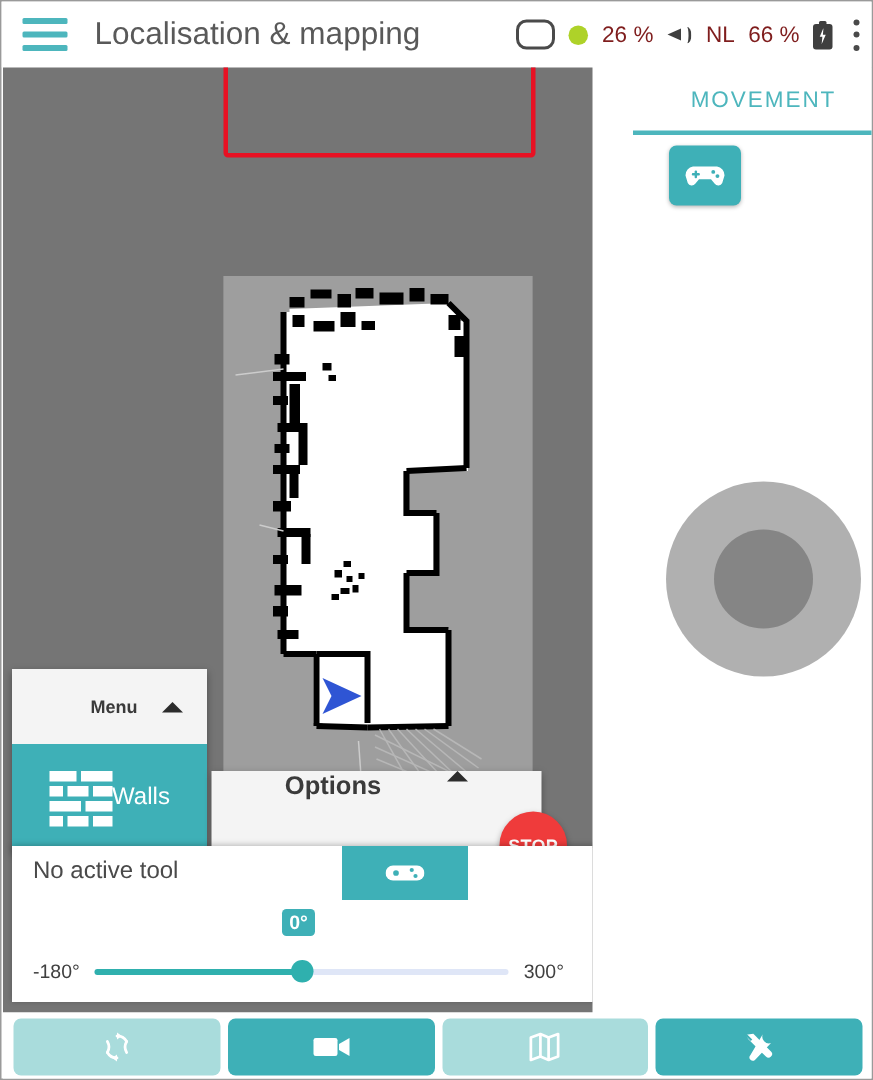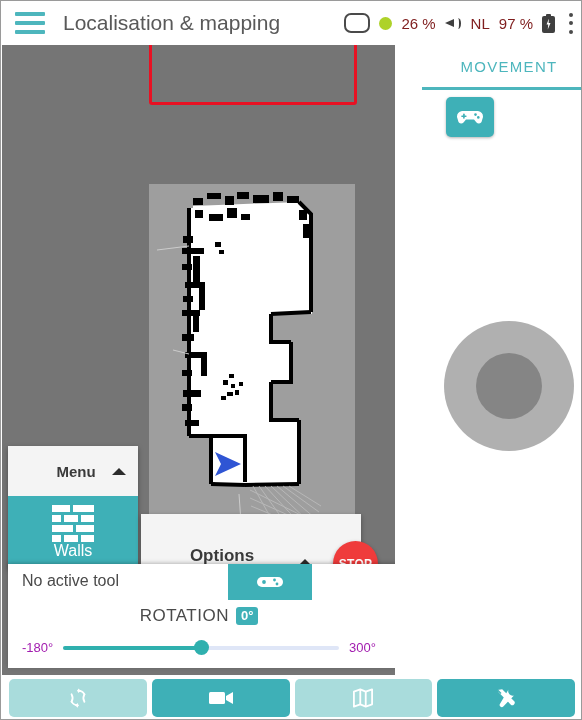--- a/index.html
+++ b/index.html
@@ -203,36 +203,35 @@
   #menu-header {
     height: 50px;
     display: flex;
     align-items: center;
     justify-content: center;
     gap: 16px;
     cursor: pointer;
     background: #f4f4f4;
   }
   #menu-header .lbl {
-    font-size: 15px;
+    font-size: 12px;
     color: #3a3a3a;
     font-weight: bold;
     margin-left: 36px;
   }
   .caret-up {
     width: 0; height: 0;
     border-left: 7px solid transparent;
     border-right: 7px solid transparent;
     border-bottom: 7px solid #2c2c2c;
   }
   #walls-tool {
     height: 72px;
     background: #3eb0b7;
     display: flex;
-    flex-direction: column;
     align-items: center;
     justify-content: center;
     cursor: pointer;
     gap: 0;
   }
   .brick-icon {
     width: 42px;
     display: flex;
     flex-direction: column;
     gap: 3px;
@@ -250,21 +249,21 @@
   }
 
   
   #options-panel {
     position: absolute;
     left: 140px; top: 513px;
     width: 220px; height: 52px;
     background: #f4f4f4;
     box-shadow: 0 2px 5px rgba(0,0,0,0.35);
     display: flex;
-    align-items: flex-end;
+    align-items: flex-start;
     justify-content: center;
     gap: 44px;
     cursor: pointer;
   }
   #options-panel .lbl {
     font-size: 17px;
     color: #3a3a3a;
     font-weight: bold;
   }
 
@@ -342,21 +341,21 @@
     left: 0; top: 76px;
     width: 382px;
     display: flex;
     align-items: center;
     padding: 0 14px;
     box-sizing: border-box;
     gap: 10px;
   }
   .slider-end {
     font-size: 13px;
-    color: #a21caf;
+    color: #404040;
     white-space: nowrap;
   }
   #slider-track {
     position: relative;
     flex: 1;
     height: 4px;
     background: #dfe6f7;
     border-radius: 2px;
     cursor: pointer;
   }
@@ -478,21 +477,21 @@
 
     <div id="status-area">
       <div class="screen-icon"></div>
       <div class="green-dot"></div>
       <div class="status-text">26 %</div>
       <div class="spk">
         <div class="body"></div>
         <div class="wave"></div>
       </div>
       <div class="status-text">NL</div>
-      <div class="status-text">97 %</div>
+      <div class="status-text">66 %</div>
       <div class="batt">
         <div class="cap"></div>
         <div class="shell"></div>
         <div class="bolt"></div>
       </div>
       <div class="kebab">
         <i></i>
         <i></i>
         <i></i>
       </div>
@@ -647,21 +646,20 @@
         <div id="gamepad-tab">
           <svg class="ic" width="26" height="16" viewBox="0 0 26 16">
             <rect x="0" y="3" width="26" height="10" rx="5" fill="#ffffff"></rect>
             <circle cx="7" cy="8" r="1.9" fill="#3eb0b7"></circle>
             <circle cx="17.5" cy="6" r="1.4" fill="#3eb0b7"></circle>
             <circle cx="20" cy="10" r="1.4" fill="#3eb0b7"></circle>
           </svg>
         </div>
       </div>
       <div id="rotation-row">
-        <span id="rotation-label">ROTATION</span>
         <span id="rotation-badge">0°</span>
       </div>
       <div id="slider-row">
         <span class="slider-end">-180°</span>
         <div id="slider-track">
           <div id="slider-fill"></div>
           <div id="slider-thumb"></div>
         </div>
         <span class="slider-end">300°</span>
       </div>

